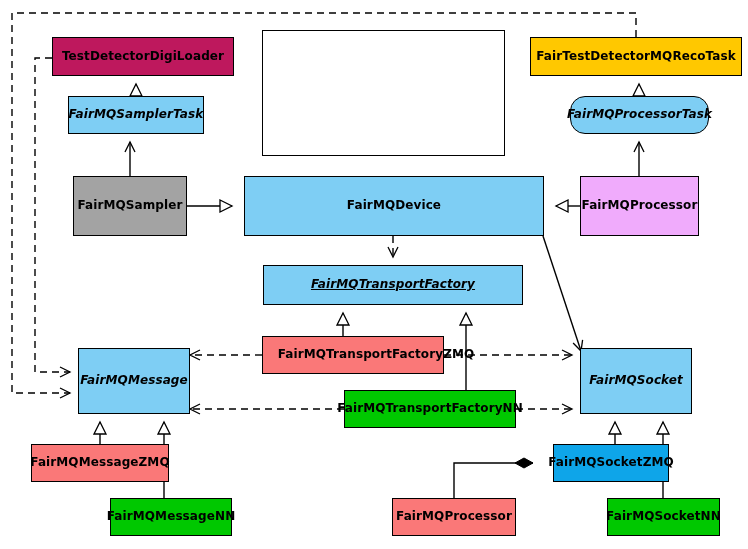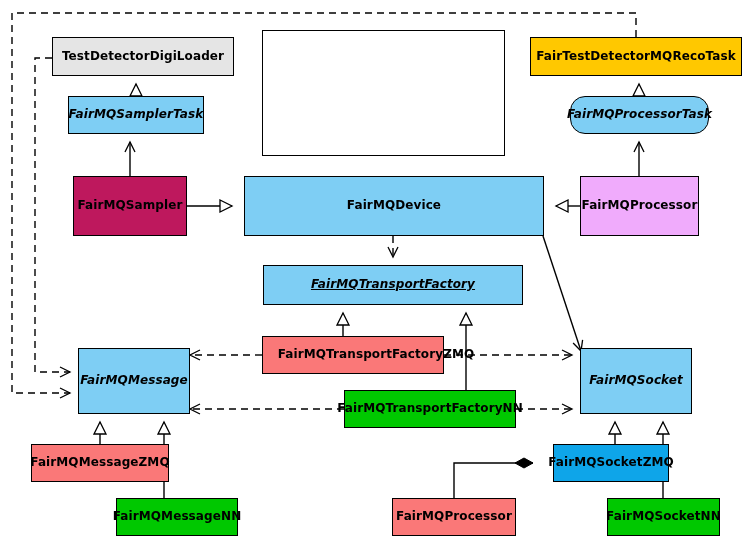--- a/index.html
+++ b/index.html
@@ -116,31 +116,31 @@
     </g>
   </svg>
 
   <div class="legend-box" style="left: 262px; top: 30px; width: 243px; height: 126px;"></div>
 
   <div class="legend-row" style="left: 274px; top: 40px; width: 219px; height: 20px; background: rgb(255, 200, 0);">user code</div>
   <div class="legend-row" style="left: 274px; top: 69px; width: 219px; height: 20px; background: rgb(126, 206, 244);">framework</div>
   <div class="legend-row" style="left: 274px; top: 98px; width: 219px; height: 20px; background: rgb(250, 120, 120);">zeromq transport implementation</div>
   <div class="legend-row" style="left: 274px; top: 127px; width: 219px; height: 20px; background: rgb(0, 200, 0);">nanomsg transport implementation</div>
 
-  <div class="node" style="left: 52px; top: 37px; width: 182px; height: 39px; background: #e5e5e5;">TestDetectorDigiLoader</div>
+  <div class="node" style="left: 52px; top: 37px; width: 182px; height: 39px; background: #be185d;">TestDetectorDigiLoader</div>
   <div class="node" style="left: 530px; top: 37px; width: 212px; height: 39px; background: rgb(255, 200, 0);">FairTestDetectorMQRecoTask</div>
   <div class="node abstract" style="left: 68px; top: 96px; width: 136px; height: 38px; background: rgb(126, 206, 244);">FairMQSamplerTask</div>
   <div class="node abstract" style="left: 570px; top: 96px; width: 139px; height: 38px; background: rgb(126, 206, 244); border-radius: 15px;">FairMQProcessorTask</div>
-  <div class="node" style="left: 73px; top: 176px; width: 114px; height: 60px; background: #be185d; text-align: center;">FairMQSampler</div>
+  <div class="node" style="left: 73px; top: 176px; width: 114px; height: 60px; background: #a3a3a3; text-align: center;">FairMQSampler</div>
   <div class="node" style="left: 244px; top: 176px; width: 300px; height: 60px; background: rgb(126, 206, 244);">FairMQDevice</div>
   <div class="node" style="left: 580px; top: 176px; width: 119px; height: 60px; background: #f0abfc;">FairMQProcessor</div>
   <div class="node abstract" style="left: 263px; top: 265px; width: 260px; height: 40px; background: rgb(126, 206, 244); text-decoration: underline;">FairMQTransportFactory</div>
   <div class="node" style="left: 262px; top: 336px; width: 182px; height: 38px; background: rgb(250, 120, 120); padding-left: 46px;">FairMQTransportFactoryZMQ</div>
   <div class="node" style="left: 344px; top: 390px; width: 172px; height: 38px; background: rgb(0, 200, 0);">FairMQTransportFactoryNN</div>
   <div class="node abstract" style="left: 78px; top: 348px; width: 112px; height: 66px; background: rgb(126, 206, 244);">FairMQMessage</div>
   <div class="node abstract" style="left: 580px; top: 348px; width: 112px; height: 66px; background: rgb(126, 206, 244);">FairMQSocket</div>
   <div class="node" style="left: 31px; top: 444px; width: 138px; height: 38px; background: rgb(250, 120, 120);">FairMQMessageZMQ</div>
-  <div class="node" style="left: 116px; top: 498px; width: 122px; height: 38px; background: rgb(0, 200, 0);">FairMQMessageNN</div>
+  <div class="node" style="left: 110px; top: 498px; width: 122px; height: 38px; background: rgb(0, 200, 0);">FairMQMessageNN</div>
   <div class="node" style="left: 553px; top: 444px; width: 116px; height: 38px; background: #0ea5e9;">FairMQSocketZMQ</div>
   <div class="node" style="left: 607px; top: 498px; width: 113px; height: 38px; background: rgb(0, 200, 0);">FairMQSocketNN</div>
   <div class="node" style="left: 392px; top: 498px; width: 124px; height: 38px; background: rgb(250, 120, 120);">FairMQProcessor</div>
 
 </div>
 
 </body></html>

